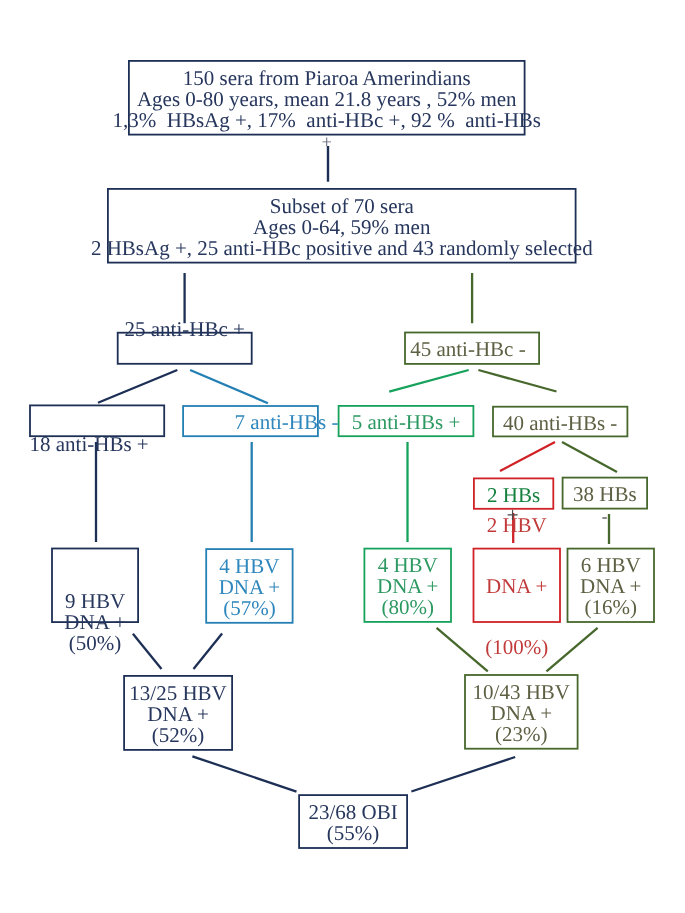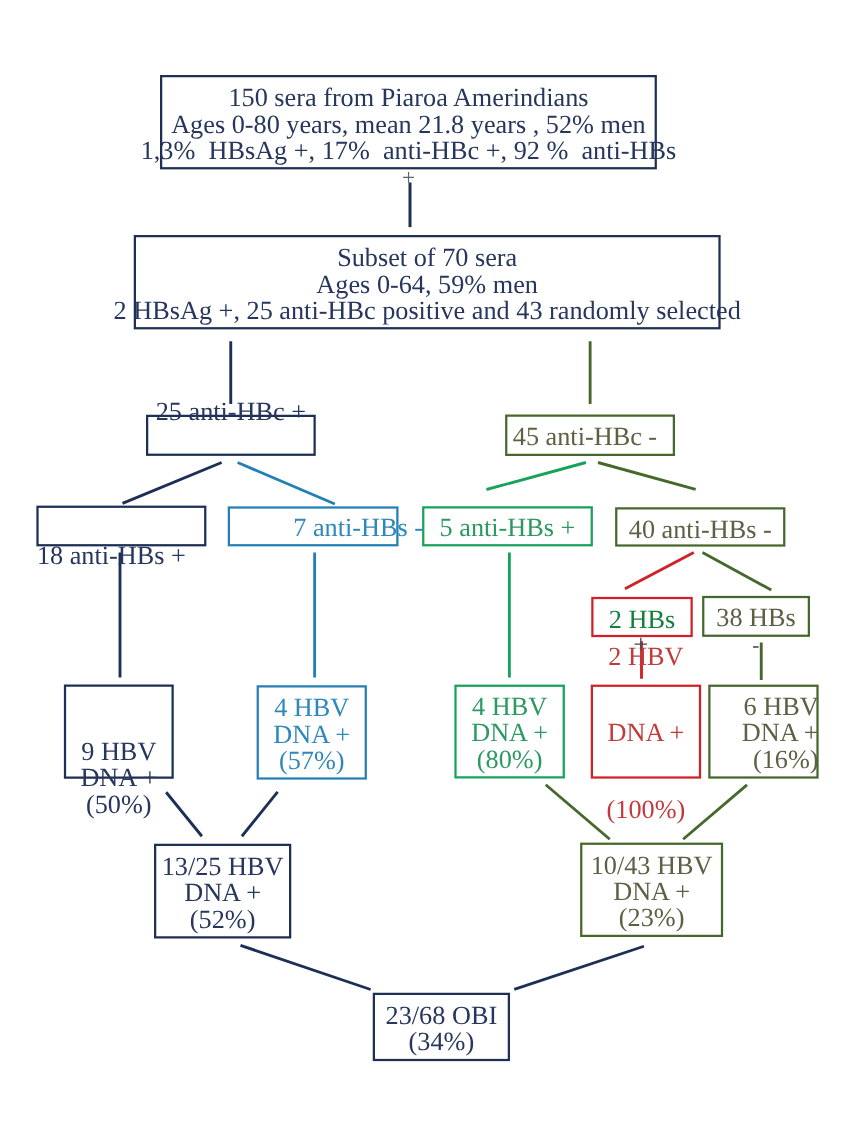--- a/index.html
+++ b/index.html
@@ -127,35 +127,35 @@
     <div class="node" style="left: 363.5px; top: 547.7px; width: 88.4px; height: 75.1px; color: rgb(45, 153, 98);">
       <span class="ln">4 HBV</span>
       <span class="ln">DNA +</span>
       <span class="ln">(80%)</span>
     </div>
     <div class="node" style="left: 472.6px; top: 547.7px; width: 88.3px; height: 75.2px; color: rgb(194, 59, 59); gap: 40px;">
       <span class="ln">2 HBV</span>
       <span class="ln">DNA +</span>
       <span class="ln">(100%)</span>
     </div>
-    <div class="node" style="left: 566.6px; top: 547.7px; width: 88.3px; height: 75.2px; color: rgb(94, 96, 67); align-items: flex-end;">
+    <div class="node" style="left: 566.6px; top: 547.7px; width: 88.3px; height: 75.2px; color: rgb(94, 96, 67);">
       <span class="ln">6 HBV</span>
       <span class="ln">DNA +</span>
       <span class="ln">(16%)</span>
     </div>
     <div class="node" style="left: 123.2px; top: 675px; width: 109.8px; height: 75.8px; color: rgb(38, 54, 92); border-radius: 25px;">
       <span class="ln">13/25 HBV</span>
       <span class="ln">DNA +</span>
       <span class="ln">(52%)</span>
     </div>
     <div class="node" style="left: 464.1px; top: 674.1px; width: 114.4px; height: 75.5px; color: rgb(94, 96, 67); border-radius: 11px;">
       <span class="ln">10/43 HBV</span>
       <span class="ln">DNA +</span>
       <span class="ln">(23%)</span>
     </div>
     <div class="node" style="left: 298.2px; top: 794.2px; width: 109.8px; height: 54.7px; color: rgb(38, 54, 92); align-items: center;">
       <span class="ln">23/68 OBI</span>
-      <span class="ln">(34%)</span>
+      <span class="ln">(55%)</span>
     </div>
     <div class="edgelabel" style="left: 326.8px; top: 142.8px; font-size: 18.5px; color: rgb(92, 100, 120);">+</div>
     <div class="edgelabel" style="left: 512.7px; top: 516.4px; font-size: 21.5px; color: rgb(74, 74, 74);">+</div>
     <div class="edgelabel" style="left: 604.6px; top: 516px; font-size: 17px; color: rgb(74, 74, 74);">-</div>
   </div>
 
 </body></html>

